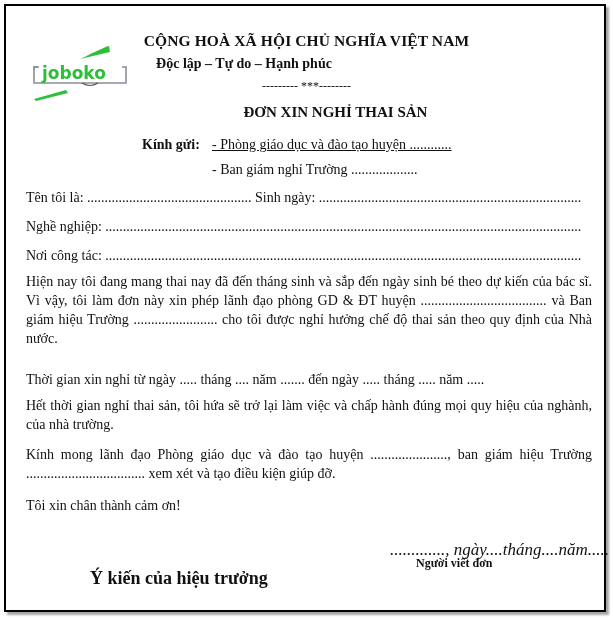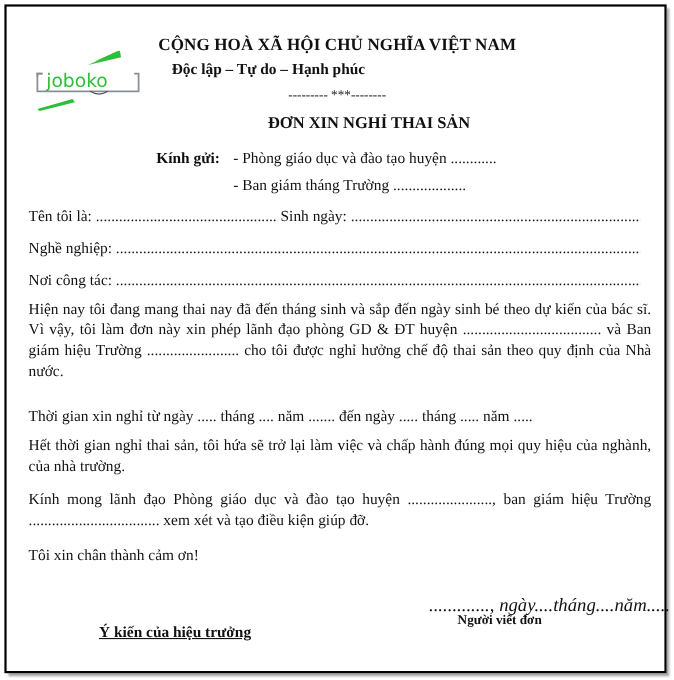--- a/index.html
+++ b/index.html
@@ -28,42 +28,43 @@
     .abs { position: absolute; white-space: nowrap; text-align: center; }
     .center { text-align: center; }
 
     
     .logo {
       position: absolute;
       left: 30px;
       top: 46px;
       width: 100px;
       height: 62px;
+      font-weight: bold;
     }
 
     .hdr1 { left: 0; width: 613px; top: 32px; font-size: 15.5px; font-weight: bold; letter-spacing: 0.1px; }
     .hdr2 { left: 0; width: 488px; top: 56px; font-size: 14px; font-weight: bold; }
     .hdr3 { left: 0; width: 613px; top: 79px; font-size: 12px; }
     .title { left: 0; width: 613px; top: 104px; font-size: 15px; font-weight: bold; padding-left: 29px; }
 
     .recip-label { left: 142px; top: 137px; font-size: 14px; font-weight: bold; }
-    .recip-1 { left: 212px; top: 137px; font-size: 14px; }
+    .recip-1 { left: 212px; top: 137px; font-size: 14px; text-decoration: underline; }
     .recip-2 { left: 212px; top: 162px; font-size: 14px; }
     .field-row { left: 26px; width: 556px; font-size: 14px; }
     .para {
       position: absolute;
       left: 26px;
       width: 566px;
       font-size: 14px;
       line-height: 19px;
       text-align: justify;
       white-space: normal;
     }
     .date-right { left: 390px; top: 540px; font-size: 17px; font-style: italic; }
-    .sig-left { left: 90px; top: 568px; font-size: 14px; font-weight: bold; text-decoration: underline; }
+    .sig-left { left: 90px; top: 568px; font-size: 18px; font-weight: bold; }
     .sig-right { left: 404px; top: 556px; font-size: 12px; font-weight: bold; margin-left: 12px; }
   </style>
 </head>
 <body>
 
 <div class="frame"></div>
 
 <div class="logo">
   <svg width="100" height="62" viewBox="0 0 100 62">
 
@@ -81,21 +82,21 @@
   </svg>
 </div>
 
 <div class="abs center hdr1">CỘNG HOÀ XÃ HỘI CHỦ NGHĨA VIỆT NAM</div>
 <div class="abs center hdr2">Độc lập – Tự do – Hạnh phúc</div>
 <div class="abs center hdr3">--------- ***--------</div>
 <div class="abs center title">ĐƠN XIN NGHỈ THAI SẢN</div>
 
 <div class="abs recip-label">Kính gửi:</div>
 <div class="abs recip-1">- Phòng giáo dục và đào tạo huyện ............</div>
-<div class="abs recip-2">- Ban giám tháng Trường ...................</div>
+<div class="abs recip-2">- Ban giám nghỉ Trường ...................</div>
 
 <div class="abs field-row" style="top:190px; overflow:hidden;">Tên tôi là: ............................................... Sinh ngày: .............................................................................</div>
 <div class="abs field-row" style="top:219px; overflow:hidden;">Nghề nghiệp: ...........................................................................................................................................</div>
 <div class="abs field-row" style="top:248px; overflow:hidden;">Nơi công tác: ..........................................................................................................................................</div>
 
 <div class="para" style="top:272px;">Hiện nay tôi đang mang thai nay đã đến tháng sinh và sắp đến ngày sinh bé theo dự kiến của bác sĩ. Vì vậy, tôi làm đơn này xin phép lãnh đạo phòng GD &amp; ĐT huyện .................................... và Ban giám hiệu Trường ........................ cho tôi được nghỉ hưởng chế độ thai sản theo quy định của Nhà nước.</div>
 <div class="para" style="top:370px;">Thời gian xin nghỉ từ ngày ..... tháng .... năm ....... đến ngày ..... tháng ..... năm .....</div>
 <div class="para" style="top:396px;">Hết thời gian nghỉ thai sản, tôi hứa sẽ trở lại làm việc và chấp hành đúng mọi quy hiệu của nghành, của nhà trường.</div>
 <div class="para" style="top:445px;">Kính mong lãnh đạo Phòng giáo dục và đào tạo huyện ......................, ban giám hiệu Trường .................................. xem xét và tạo điều kiện giúp đỡ.</div>
 <div class="para" style="top:496px;">Tôi xin chân thành cảm ơn!</div>

